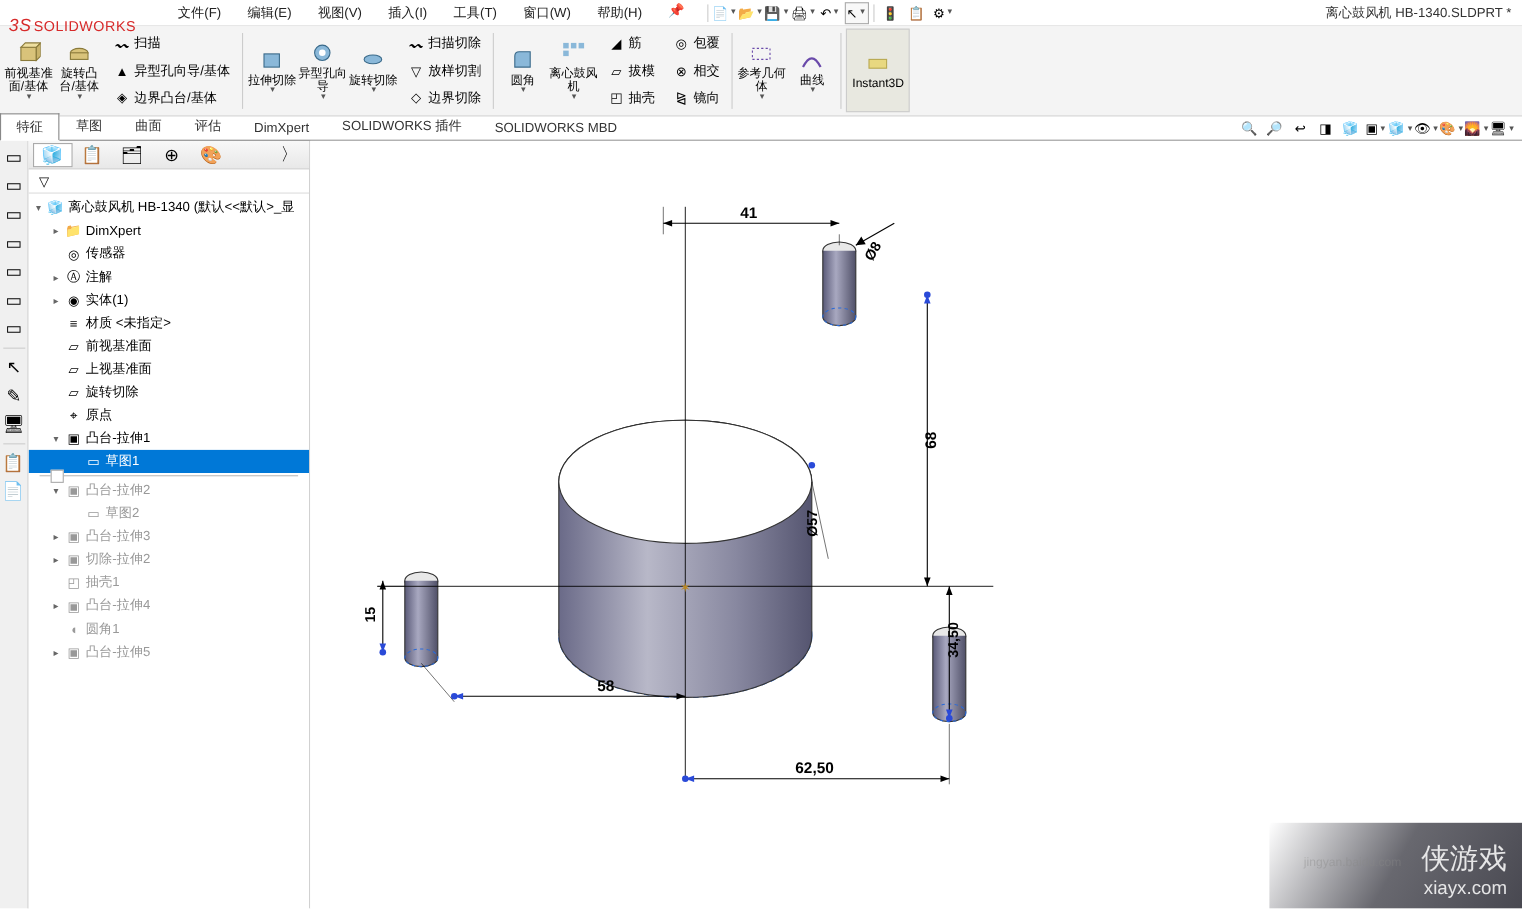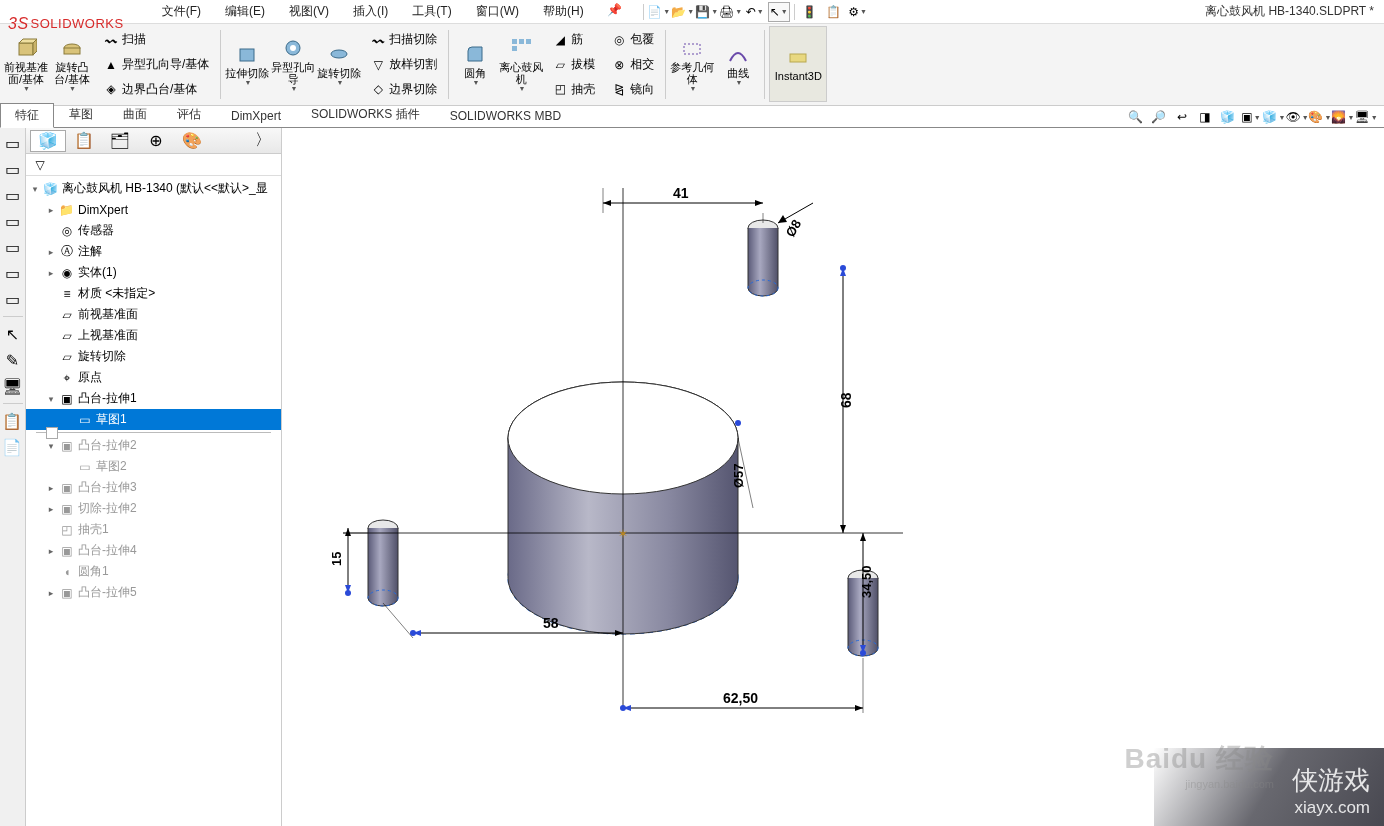--- a/index.html
+++ b/index.html
@@ -491,21 +491,20 @@
       <line x1="60" y1="405" x2="85" y2="405" stroke="#000" stroke-width="0.5"></line>
       <text x="58" y="438" font-size="13" font-weight="bold" transform="rotate(-90 58 438)">15</text>
 
       <text x="335" y="410" font-size="12" fill="#b82">✶</text>
 
       <circle cx="455" cy="295" r="3" fill="#2a4ad8"></circle>
     </svg>
 
     <div class="wm-bg"></div>
     <div class="wm2">
-      <div class="w2a">Baidu 经验</div>
       <div class="w2b">jingyan.baidu.com</div>
     </div>
     <div class="wm1">
       <div class="w1a">侠游戏</div>
       <div class="w1c">xiayx.com</div>
     </div>
   </div>
 </div>
 
 </body></html>

